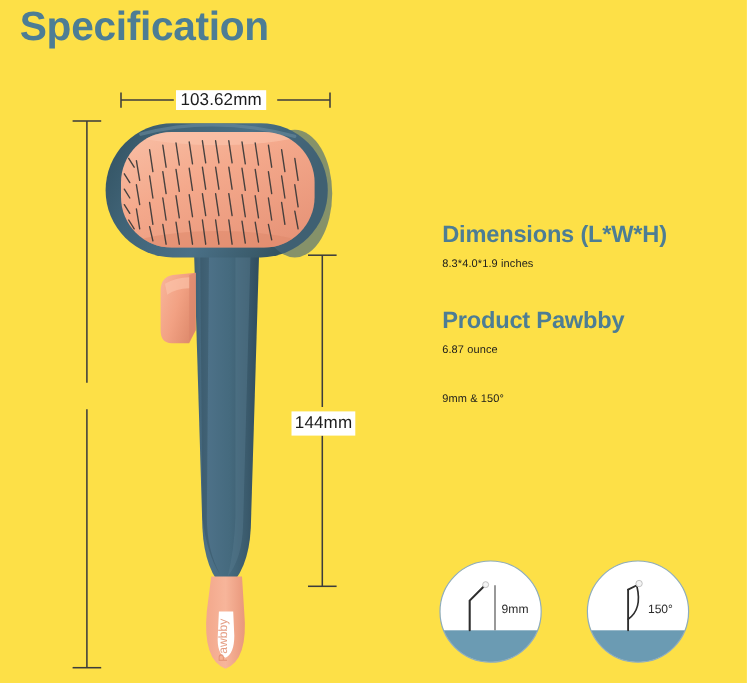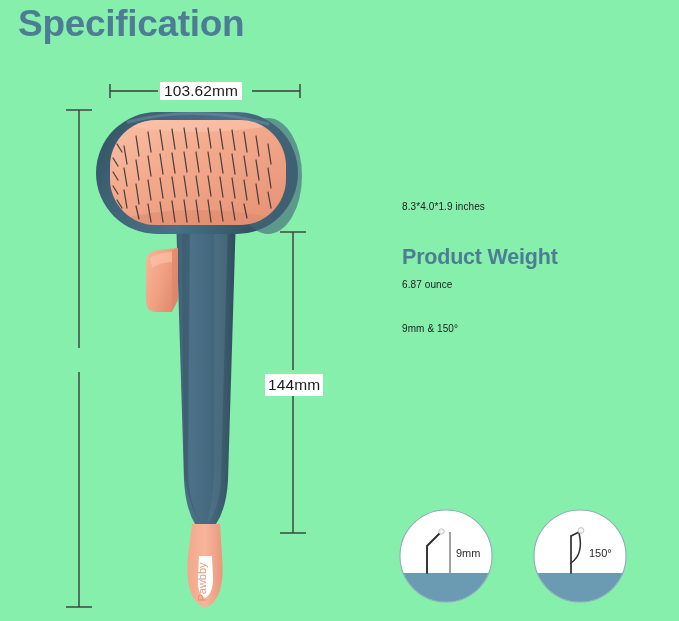--- a/index.html
+++ b/index.html
@@ -10,21 +10,21 @@
   }
   body {
     font-family: "Liberation Sans", sans-serif;
     -webkit-font-smoothing: antialiased;
   }
   #page {
     position: relative;
     width: 679px;
     height: 621px;
     overflow: hidden;
-    background: #86efac;
+    background: #fde047;
   }
 
   
   #page-title {
     position: absolute;
     left: 18px;
     top: 2px;
     font-size: 37px;
     font-weight: 700;
     letter-spacing: -0.3px;
@@ -262,25 +262,26 @@
       </g>
     </svg>
 
     <div class="dim-label" id="dim-width-label">103.62mm</div>
     <div class="dim-label" id="dim-handle-label">144mm</div>
   </div>
 
   <div id="spec-list">
 
     <div class="spec-item">
+      <div class="spec-title">Dimensions (L*W*H)</div>
       <div class="spec-value">8.3*4.0*1.9 inches</div>
     </div>
 
     <div class="spec-item">
-      <div class="spec-title">Product Weight</div>
+      <div class="spec-title">Product Pawbby</div>
       <div class="spec-value">6.87 ounce</div>
     </div>
 
     <div class="spec-item">
       <div class="spec-value">9mm &amp; 150°</div>
     </div>
   </div>
 
   <div id="bristle-diagrams">
 

